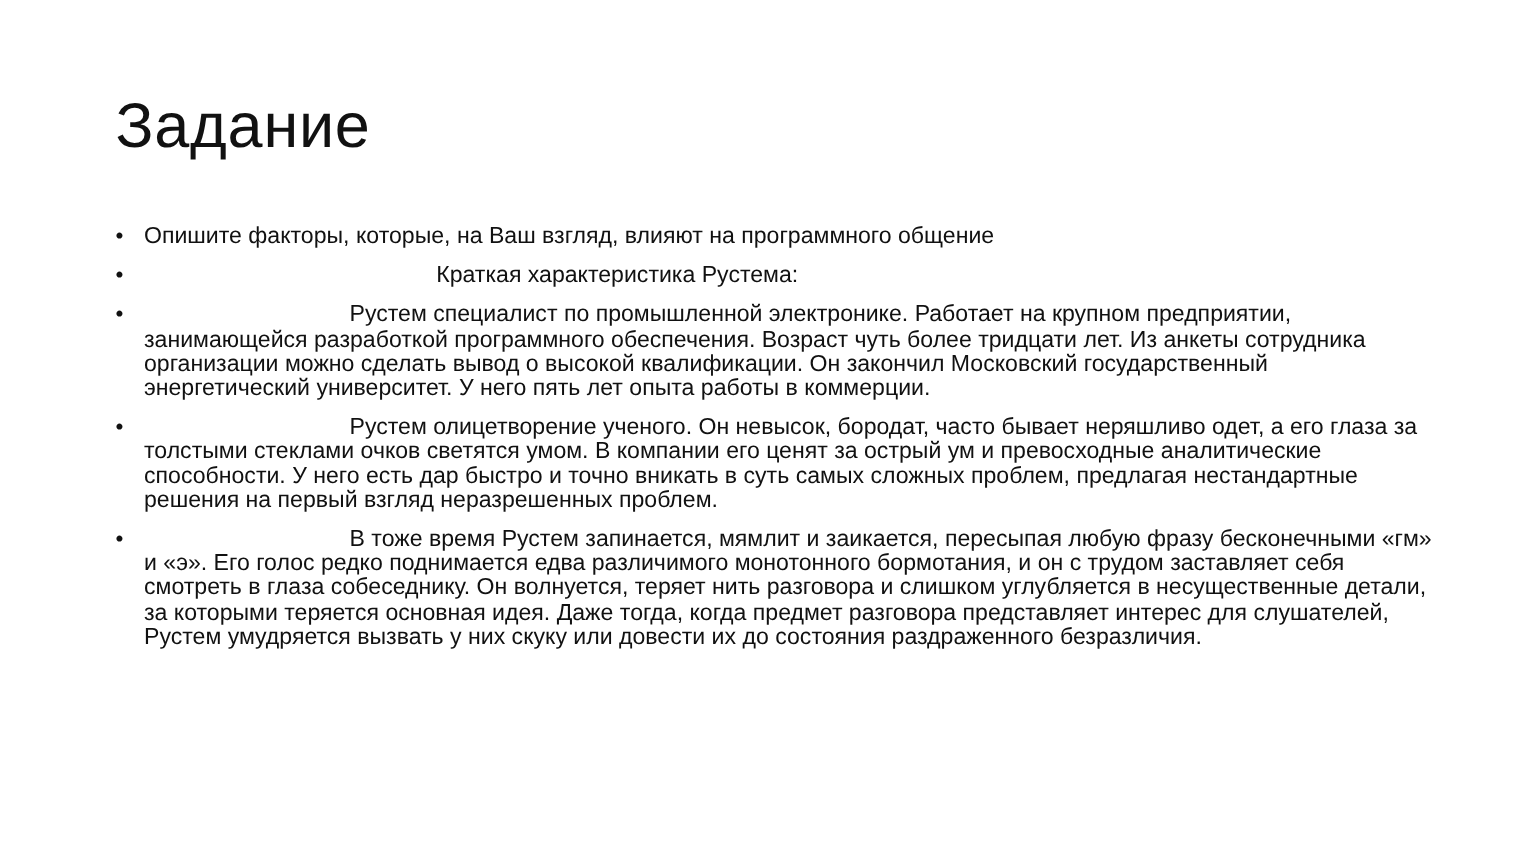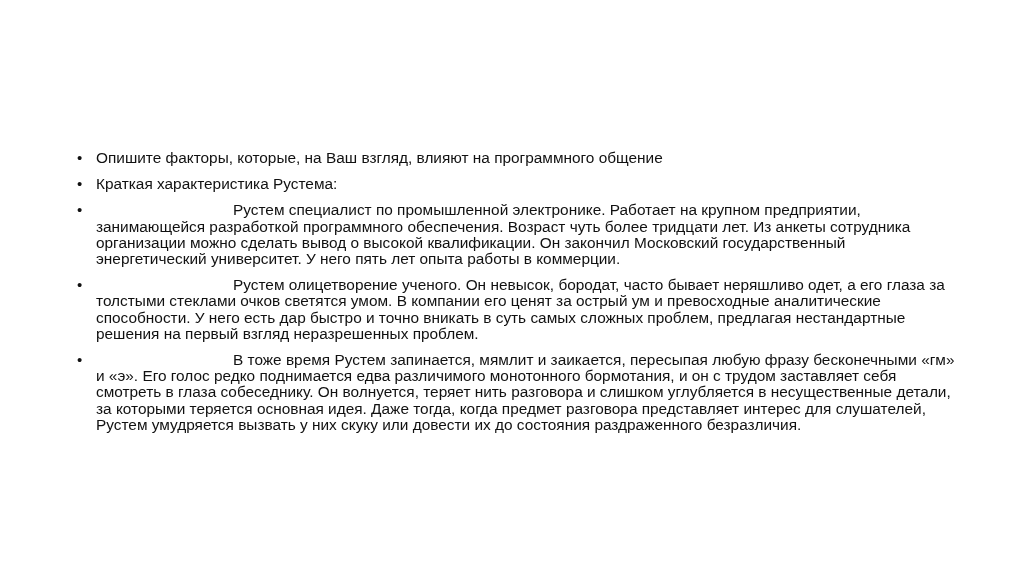--- a/index.html
+++ b/index.html
@@ -53,32 +53,33 @@
     position: absolute;
     left: 0;
     top: 0;
     font-size: 15px;
   }
   .item .text {
     display: block;
   }
   .item-1 { margin-bottom: 10px; }
   .item-2 { margin-bottom: 10px; }
-  .item-2 .text { text-align: left; padding-right: 230px; }
+  .item-2 .text { text-align: center; padding-right: 230px; }
   .item-3 { margin-bottom: 10px; }
   .item-4 { margin-bottom: 10px; }
   .indent {
     display: inline-block;
     width: 137px;
   }
 </style>
 </head>
 <body>
 
 <div class="slide">
+  <h1 class="title">Задание</h1>
 
   <ul class="content">
     <li class="item item-1">
       <span class="bullet">•</span>
       <span class="text">Опишите факторы, которые, на Ваш взгляд, влияют на программного общение</span>
     </li>
     <li class="item item-2">
       <span class="bullet">•</span>
       <span class="text">Краткая характеристика Рустема:</span>
     </li>

